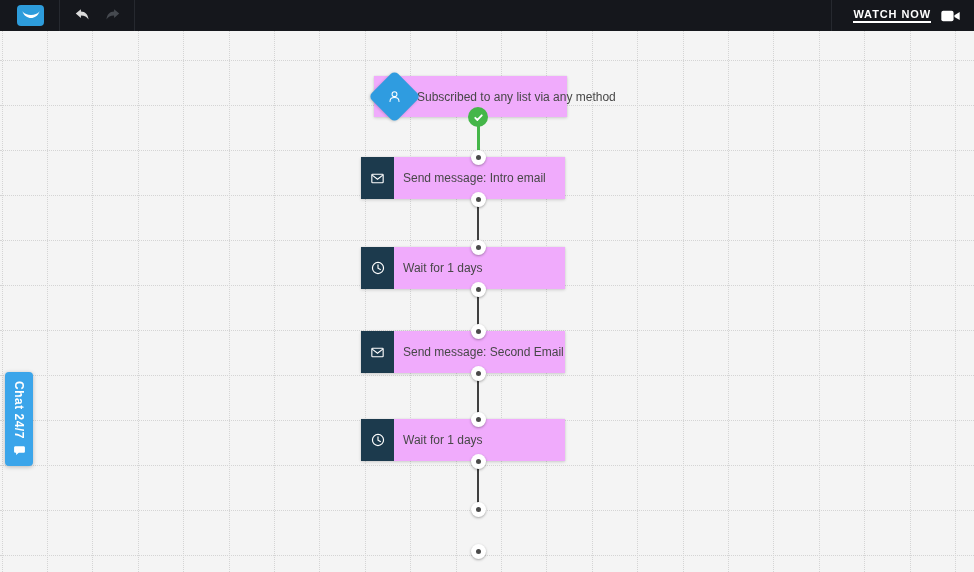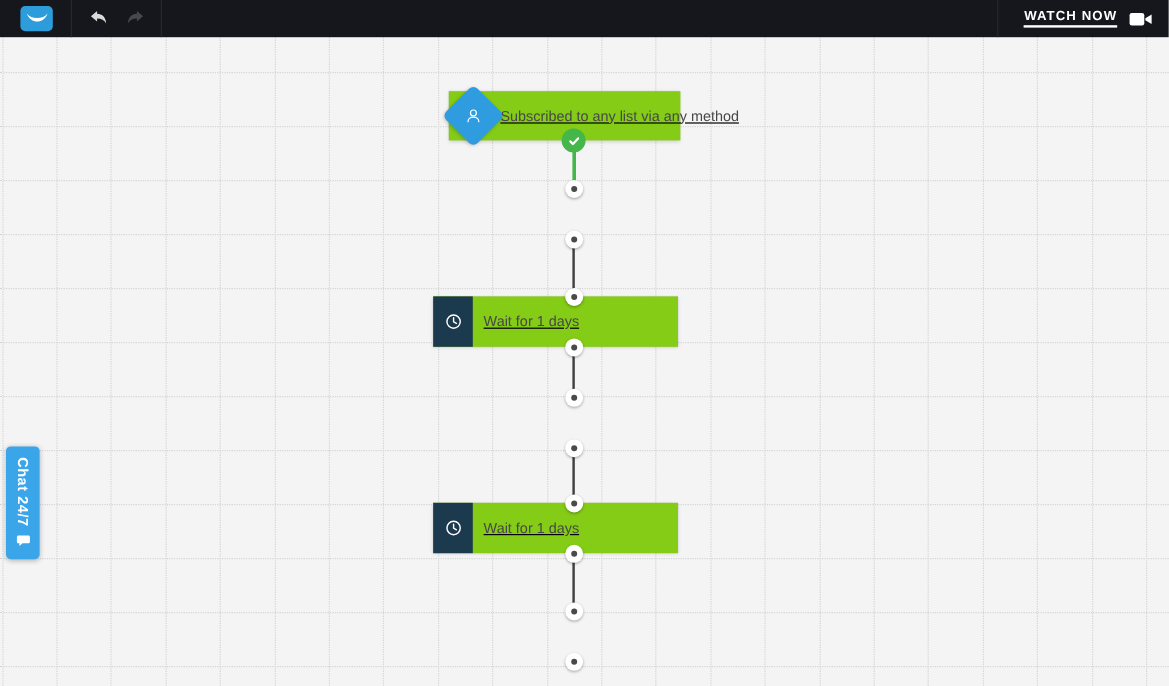--- a/index.html
+++ b/index.html
@@ -36,23 +36,23 @@
     border-bottom:2px solid #fff; padding-bottom:1px; white-space:nowrap;
   }
 
   
   .canvas { position:absolute; top:31px; left:0; width:974px; height:541px; }
   .gh { position:absolute; left:0; width:100%; height:0; border-top:1px dotted var(--grid-dot,#d4d4d4); }
   .gv { position:absolute; top:0; height:100%; width:0; border-left:1px dotted var(--grid-dot,#d4d4d4); }
 
   
   .card {
-    position:absolute; background:#84cc16; display:flex; align-items:center;
+    position:absolute; background:#f0abfc; display:flex; align-items:center;
     box-shadow:0 1px 3px rgba(0,0,0,.16), 0 0 1px rgba(0,0,0,.1);
-    z-index:2; cursor:pointer;text-decoration:underline;
+    z-index:2; cursor:pointer;
   }
   .trigger-card { left:374px; top:45px; width:193px; height:41px; }
   .trigger-card .label { margin-left:43px; }
   .step-card { left:361px; width:204px; height:42px; }
   .label { font-size:12px; color:#474747; white-space:nowrap; }
   .iconbox {
     width:33px; height:100%; background:var(--step-icon-navy,#1c3a4d);
     display:flex; align-items:center; justify-content:center; flex:0 0 33px;
   }
   .step-card .label { margin-left:9px; }
@@ -200,35 +200,53 @@
     </span>
   </div>
   <div class="check-circle">
     <span>
       <svg width="13" height="13" viewBox="0 0 24 24" fill="none" stroke="#ffffff" stroke-width="3.4" stroke-linecap="round" stroke-linejoin="round">
         <path d="M6 12.6 l4 4 L18 8"></path>
       </svg>
     </span>
   </div>
 
+  <div class="card step-card" style="top:126px;">
+    <div class="iconbox">
+      <svg width="17" height="17" viewBox="0 0 24 24" fill="none" stroke="#ffffff" stroke-width="1.6">
+        <rect x="4" y="6" width="16" height="12" rx="1"></rect>
+          <path d="M4.5 7.2 L12 13 L19.5 7.2"></path>
+      </svg>
+    </div>
+    <span class="label">Send message: Intro email</span>
+  </div>
   <div class="dot" style="top:118.5px;"></div>
   <div class="dot" style="top:160.5px;"></div>
 
   <div class="card step-card" style="top:216px;">
     <div class="iconbox">
       <svg width="18" height="18" viewBox="0 0 24 24" fill="none" stroke="#ffffff" stroke-width="1.6">
         <circle cx="12" cy="12" r="7.4"></circle>
           <path d="M12 7.8 v4.4 l3.1 1.8" stroke-linecap="round"></path>
       </svg>
     </div>
     <span class="label">Wait for 1 days</span>
   </div>
   <div class="dot" style="top:208.5px;"></div>
   <div class="dot" style="top:250.5px;"></div>
 
+  <div class="card step-card" style="top:300px;">
+    <div class="iconbox">
+      <svg width="17" height="17" viewBox="0 0 24 24" fill="none" stroke="#ffffff" stroke-width="1.6">
+        <rect x="4" y="6" width="16" height="12" rx="1"></rect>
+          <path d="M4.5 7.2 L12 13 L19.5 7.2"></path>
+      </svg>
+    </div>
+    <span class="label">Send message: Second Email</span>
+  </div>
   <div class="dot" style="top:292.5px;"></div>
   <div class="dot" style="top:334.5px;"></div>
 
   <div class="card step-card" style="top:388px;">
     <div class="iconbox">
       <svg width="18" height="18" viewBox="0 0 24 24" fill="none" stroke="#ffffff" stroke-width="1.6">
         <circle cx="12" cy="12" r="7.4"></circle>
           <path d="M12 7.8 v4.4 l3.1 1.8" stroke-linecap="round"></path>
       </svg>
     </div>

